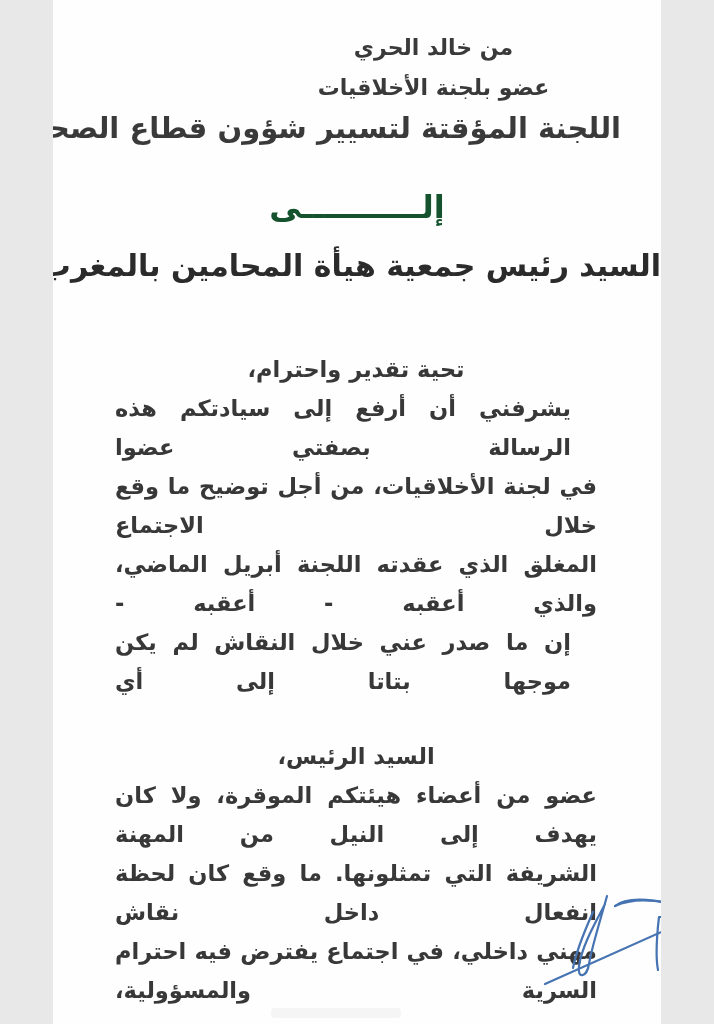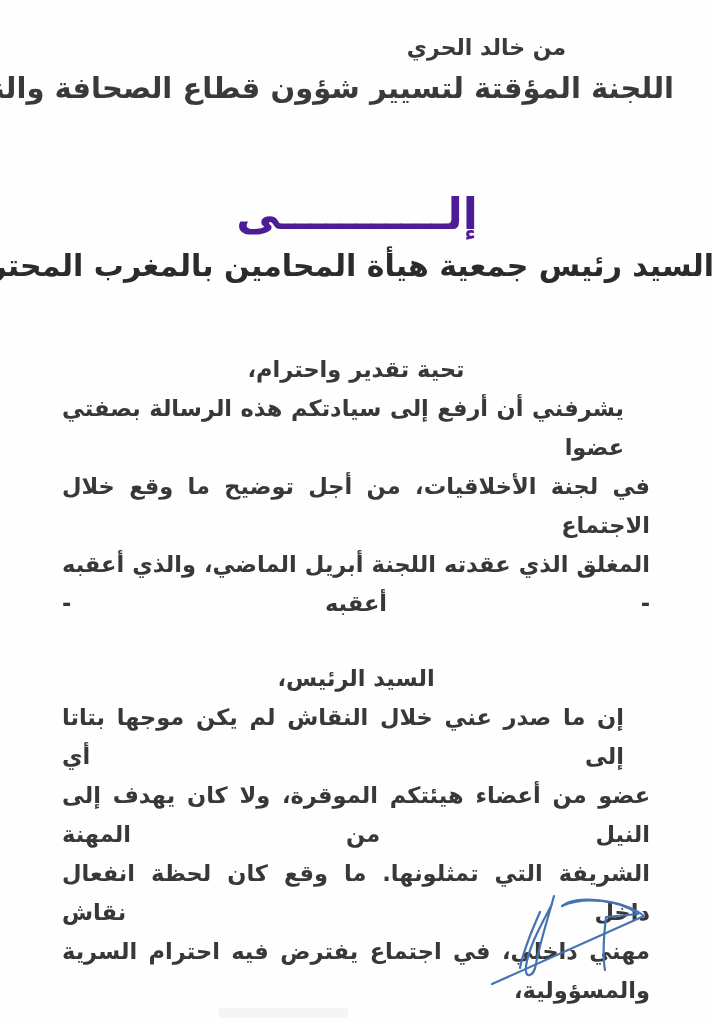--- a/index.html
+++ b/index.html
@@ -2,21 +2,21 @@
 <html lang="ar" dir="rtl"><head>
 <meta charset="utf-8">
 <style>
   html,body{margin:0;padding:0;}
   body{
     background:#e8e8e8;
     font-family:"DejaVu Sans","Liberation Sans",sans-serif;
   }
   .page{
     position:relative;
-    width:714px;
+    width:608px;
     height:1024px;
     margin:0 auto;
     background:#fefefe;
     color:#2e2e2e;
     overflow:hidden;
     direction:rtl;
   }
   
   .sender-block{
     position:absolute;
@@ -33,23 +33,23 @@
     color:#3a3a3a;
   }
   .sender-line.wide{font-size:29px;}
   
   .to-word{
     position:absolute;
     top:188px;
     left:0;
     width:100%;
     text-align:center;
-    font-size:44px;
+    font-size:32px;
     font-weight:bold;
-    color:#4c1d95;
+    color:#14532d;
     letter-spacing:-1px;
   }
   .recipient-line{
     position:absolute;
     top:248px;
     left:0;
     width:100%;
     text-align:center;
     font-size:30px;
     font-weight:bold;
@@ -100,36 +100,37 @@
     border-radius:4px;
   }
 </style>
 </head>
 <body>
 
 <div class="page">
 
   <div class="sender-block">
     <div class="sender-line">من خالد الحري</div>
+    <div class="sender-line">عضو بلجنة الأخلاقيات</div>
     <div class="sender-line wide">اللجنة المؤقتة لتسيير شؤون قطاع الصحافة والنشر</div>
   </div>
 
   <div class="to-word">إلـــــــــــى</div>
   <div class="recipient-line">السيد رئيس جمعية هيأة المحامين بالمغرب المحترم</div>
 
   <div class="letter-body">
     <div class="body-line">تحية تقدير واحترام،</div>
 
     <div class="body-line jf indent">يشرفني أن أرفع إلى سيادتكم هذه الرسالة بصفتي عضوا</div>
     <div class="body-line jf">في لجنة الأخلاقيات، من أجل توضيح ما وقع خلال الاجتماع</div>
     <div class="body-line jf">المغلق الذي عقدته اللجنة أبريل الماضي، والذي أعقبه - أعقبه -</div>
 
+    <div class="body-line jf indent">إن ما صدر عني خلال النقاش لم يكن موجها بتاتا إلى أي</div>
+
     <div class="body-line vocative">السيد الرئيس،</div>
-
-    <div class="body-line jf indent">إن ما صدر عني خلال النقاش لم يكن موجها بتاتا إلى أي</div>
     <div class="body-line jf">عضو من أعضاء هيئتكم الموقرة، ولا كان يهدف إلى النيل من المهنة</div>
     <div class="body-line jf">الشريفة التي تمثلونها. ما وقع كان لحظة انفعال داخل نقاش</div>
     <div class="body-line jf">مهني داخلي، في اجتماع يفترض فيه احترام السرية والمسؤولية،</div>
 
   </div>
 
   <div class="signature">
     <svg viewBox="0 0 186 112" xmlns="http://www.w3.org/2000/svg">
       <g fill="none" stroke="#4673b2" stroke-width="2.2" stroke-linecap="round" stroke-linejoin="round">
 

